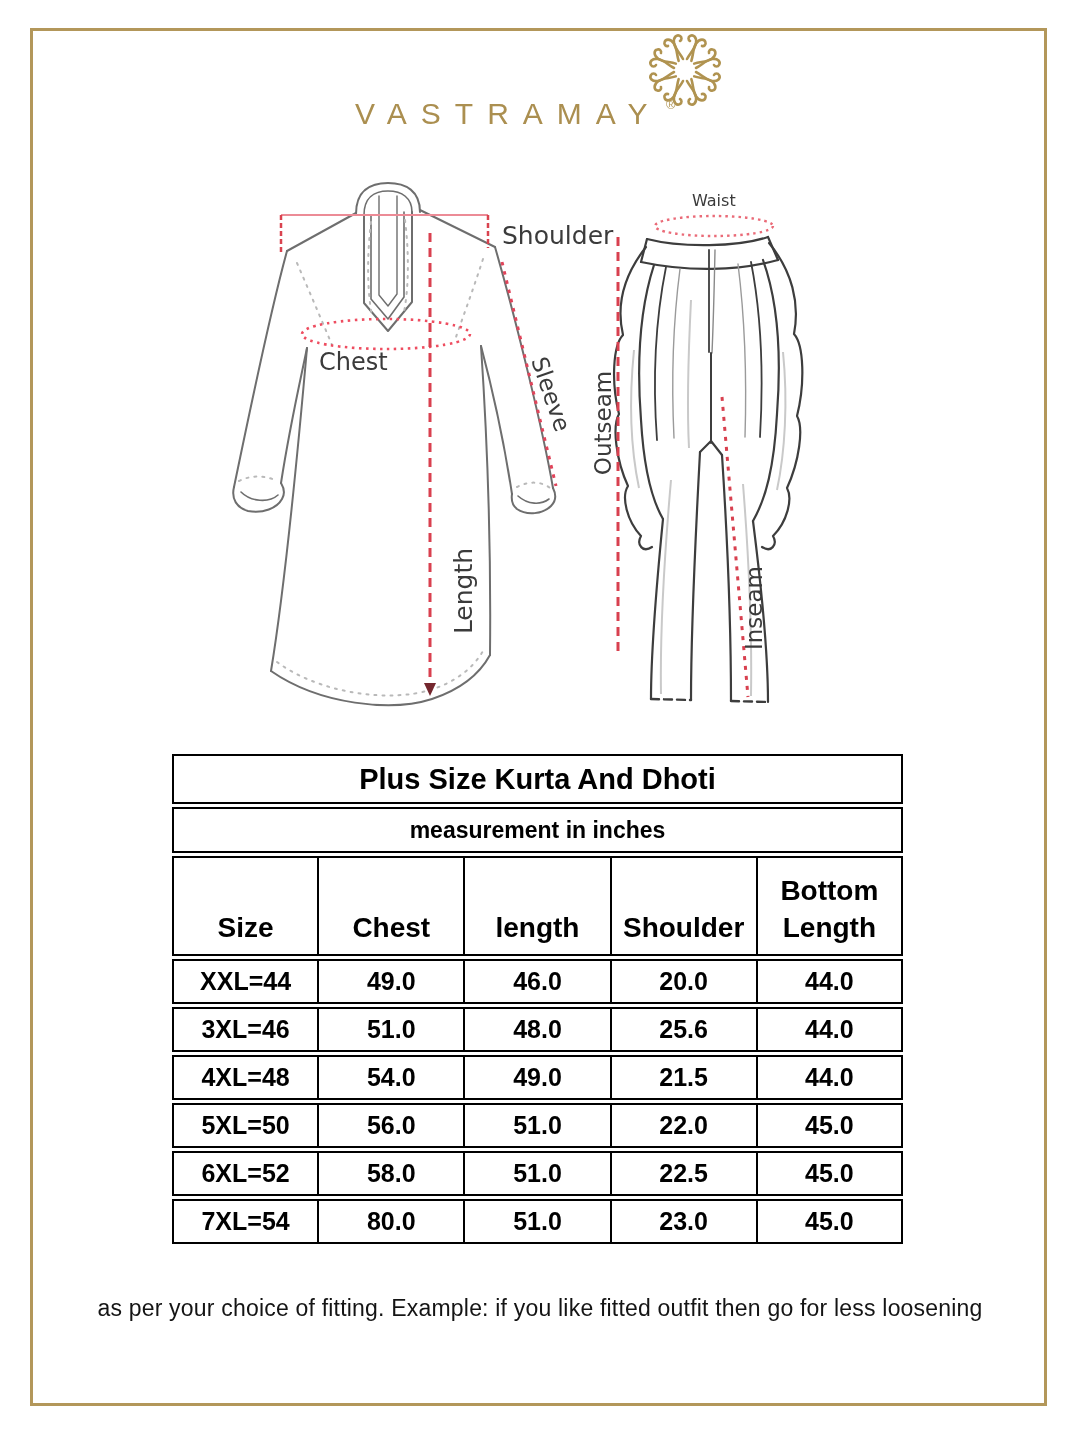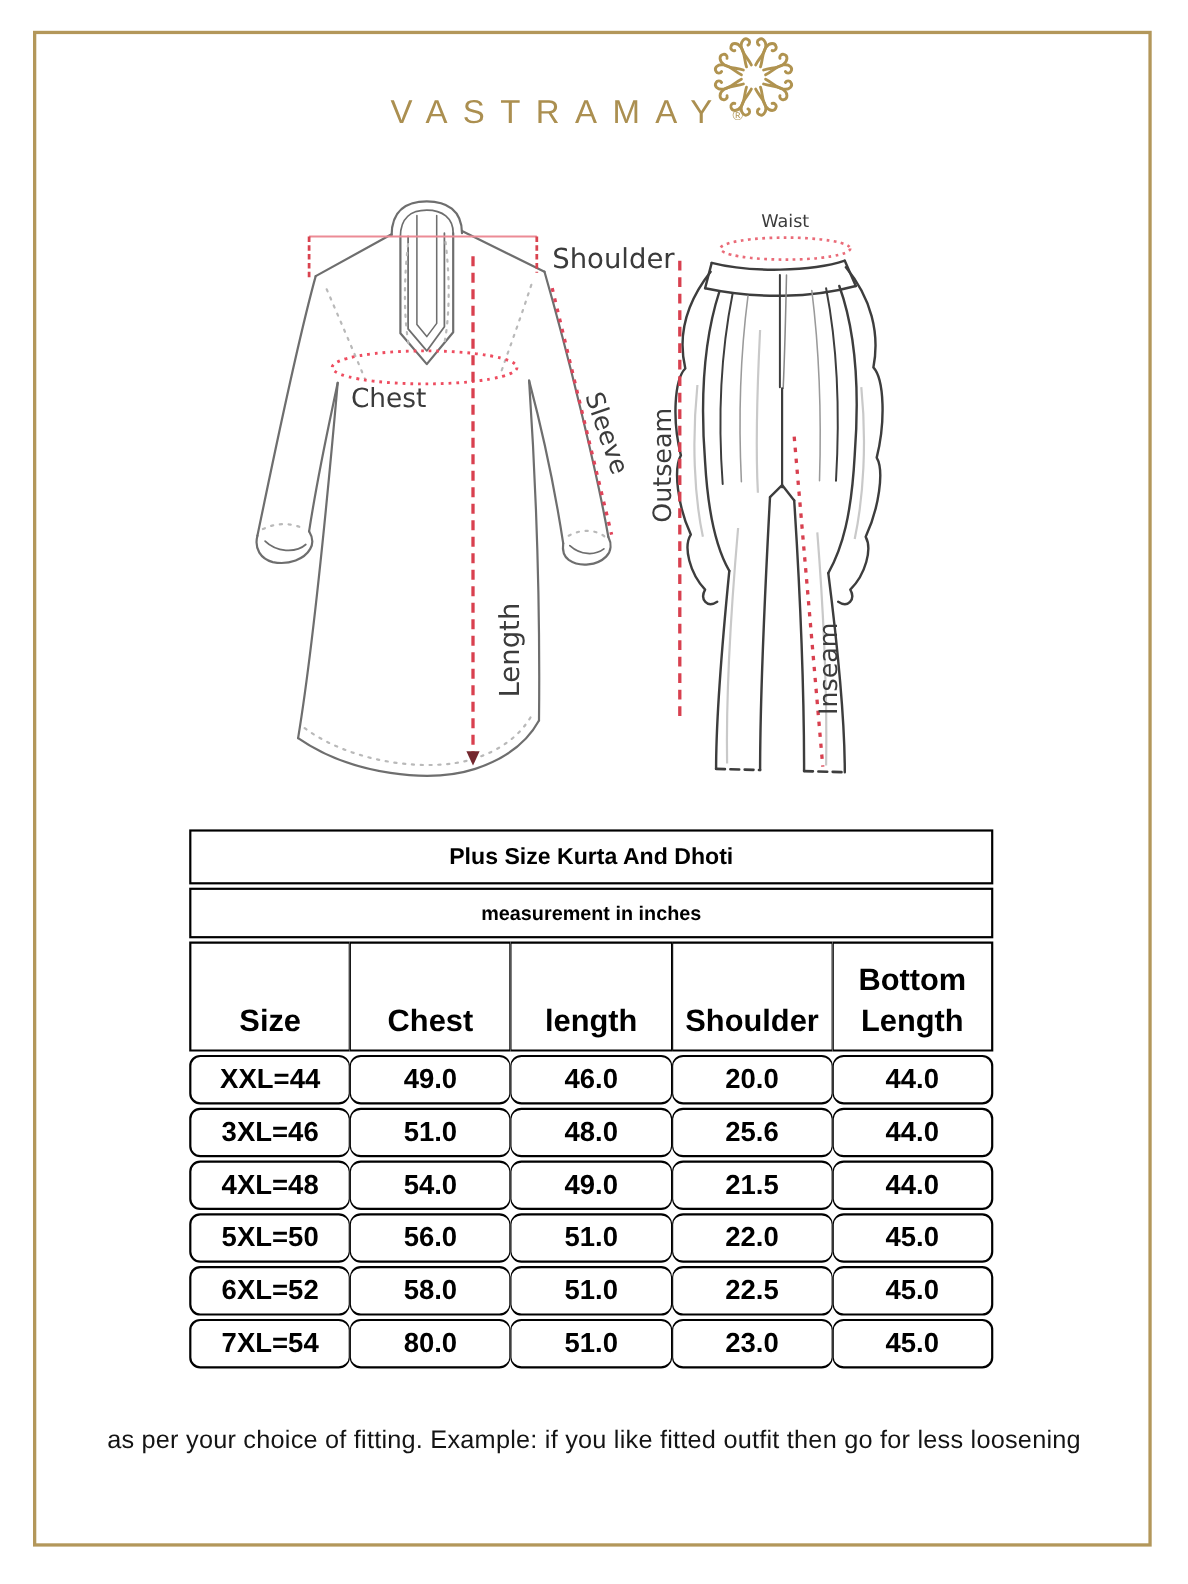--- a/index.html
+++ b/index.html
@@ -6,21 +6,21 @@
   body{
     width:1080px;height:1440px;position:relative;background:#ffffff;
     font-family:"Liberation Sans",sans-serif;overflow:hidden;
   }
   .frame{
     position:absolute;left:30px;top:28px;width:1017px;height:1378px;
     border:3px solid #b3975a;box-sizing:border-box;
   }
   
   .brand-name{
-    position:absolute;left:355px;top:86px;
+    position:absolute;left:355px;top:97px;
     font-size:30px;letter-spacing:14px;color:#ab8f50;white-space:nowrap;
   }
   .brand-reg{
     position:absolute;left:666px;top:97px;font-size:13px;color:#b49a5e;
   }
   .emblem{position:absolute;left:645px;top:32px;}
   
   .lbl{
     position:absolute;font-family:"DejaVu Sans",sans-serif;color:#3b3b3b;
     font-size:23px;white-space:nowrap;
@@ -38,27 +38,27 @@
     position:absolute;left:172px;top:751px;width:731px;
     border-collapse:separate;border-spacing:0 3px;table-layout:fixed;
     text-align:center;color:#000;
   }
   .size-table td,.size-table th{
     border:2px solid #000;border-left-width:1px;border-right-width:1px;
     background:#fff;overflow:hidden;
   }
   .size-table td:first-child,.size-table th:first-child{border-left-width:2px;}
   .size-table td:last-child,.size-table th:last-child{border-right-width:2px;}
-  .t-title td{height:44px;font-size:21px;font-weight:bold;margin-left:48px;}
-  .t-sub td{height:40px;font-size:18px;font-weight:bold;}
+  .t-title td{height:44px;font-size:29px;font-weight:bold;margin-left:48px;}
+  .t-sub td{height:40px;font-size:23px;font-weight:bold;}
   .t-head th{
     height:88px;font-size:28px;font-weight:bold;vertical-align:bottom;
     padding:0 6px 8px 6px;line-height:1.3;
   }
-  .t-row td{height:39px;font-size:25px;font-weight:bold;border-radius:10px;}
+  .t-row td{height:39px;font-size:25px;font-weight:bold;}
   
   .note{
     position:absolute;left:40px;width:1000px;top:1288px;text-align:center;
     font-size:23px;color:#141414;line-height:41px;letter-spacing:0.2px;
   }
 </style>
 </head>
 <body>
 
 <div class="page">

